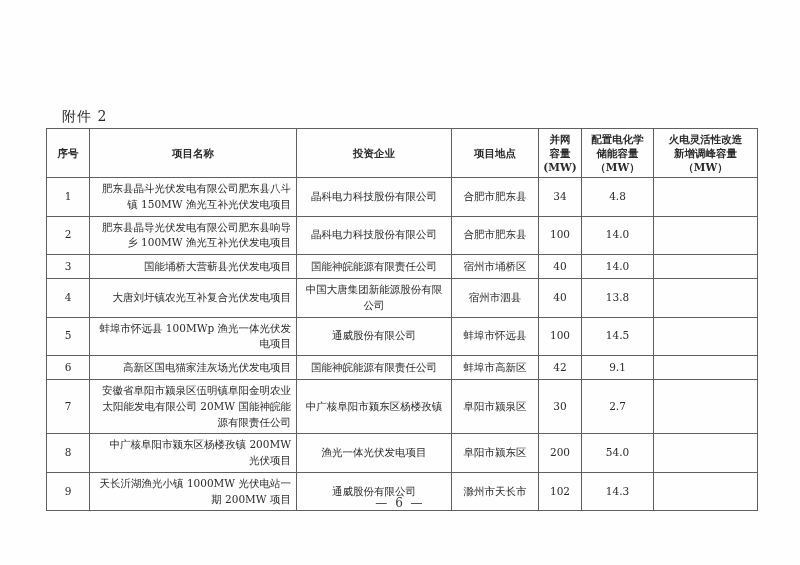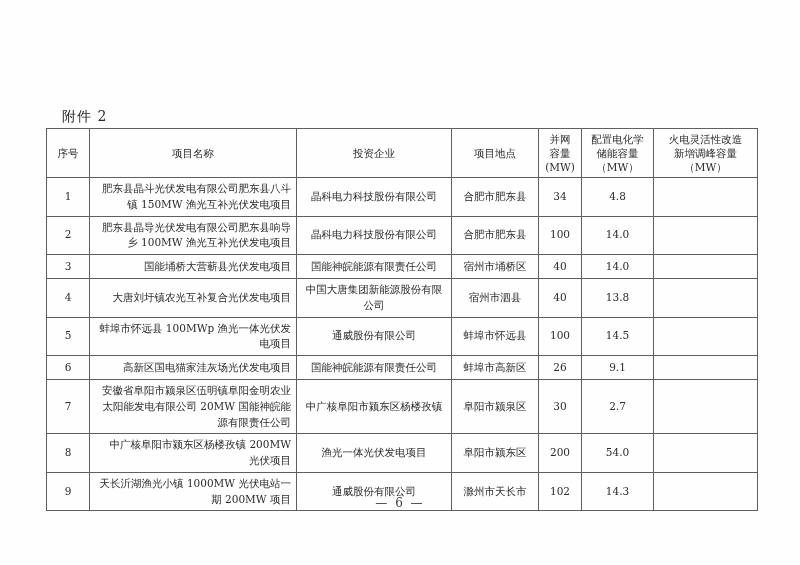--- a/index.html
+++ b/index.html
@@ -48,21 +48,21 @@
   }
   .project-table th,
   .project-table td {
     border: 1px solid #5f5f5f;
     padding: 3px 4px;
     text-align: center;
     vertical-align: middle;
     word-break: break-all;
   }
   .project-table thead th {
-    font-weight: normal;
+    font-weight: bold;
     white-space: pre-line;
     padding: 2px 2px;
     line-height: 1.35;
     height: 44px;
     margin-left: 8px;
   }
   .project-table td.cell-name {
     text-align: right;
     padding-left: 6px;
     padding-right: 5px;
@@ -160,21 +160,21 @@
       <td class="cell-location">蚌埠市怀远县</td>
       <td class="cell-grid">100</td>
       <td class="cell-storage">14.5</td>
       <td class="cell-thermal"></td>
     </tr>
         <tr>
       <td class="cell-no">6</td>
       <td class="cell-name">高新区国电猫家洼灰场光伏发电项目</td>
       <td class="cell-investor">国能神皖能源有限责任公司</td>
       <td class="cell-location">蚌埠市高新区</td>
-      <td class="cell-grid">26</td>
+      <td class="cell-grid">42</td>
       <td class="cell-storage">9.1</td>
       <td class="cell-thermal"></td>
     </tr>
         <tr>
       <td class="cell-no">7</td>
       <td class="cell-name">安徽省阜阳市颍泉区伍明镇阜阳金明农业太阳能发电有限公司 20MW 国能神皖能源有限责任公司</td>
       <td class="cell-investor">中广核阜阳市颍东区杨楼孜镇</td>
       <td class="cell-location">阜阳市颍泉区</td>
       <td class="cell-grid">30</td>
       <td class="cell-storage">2.7</td>

